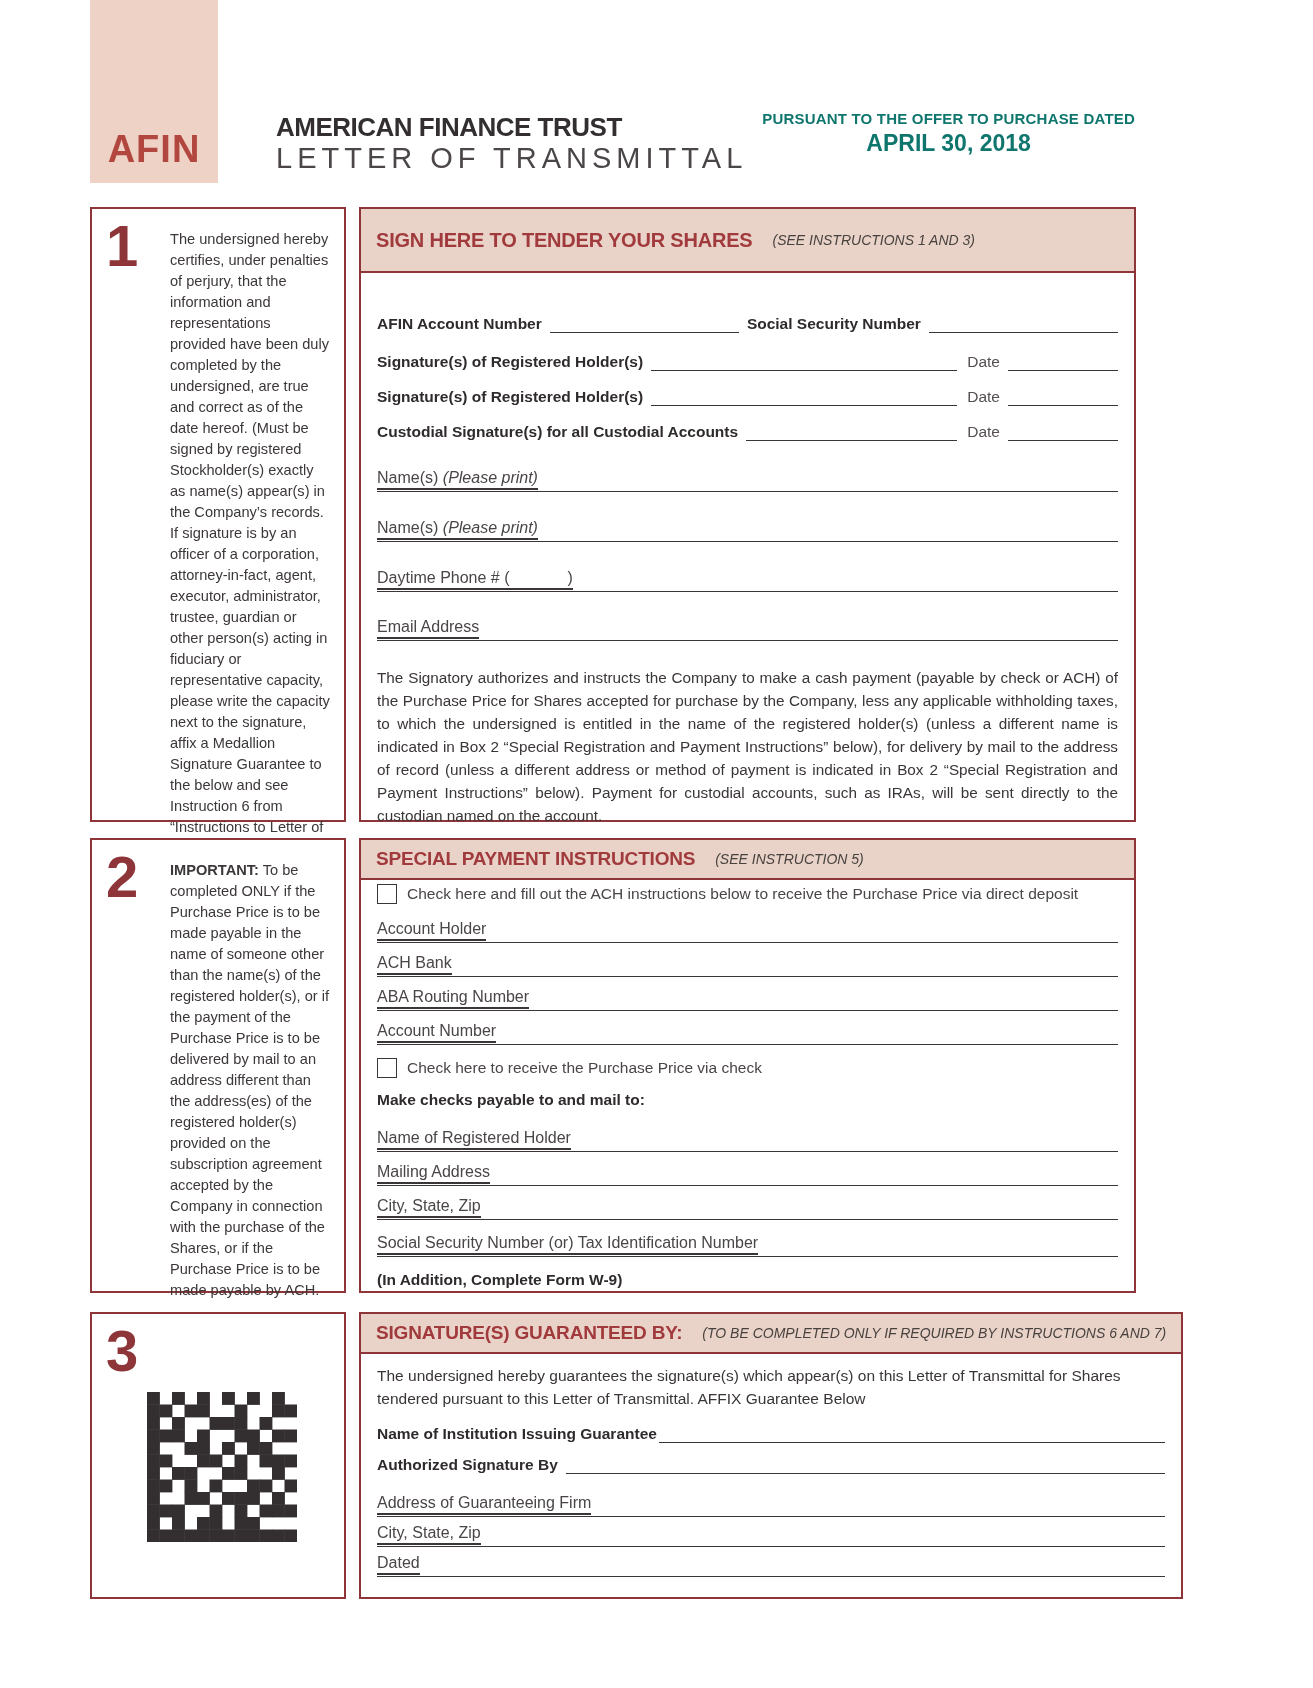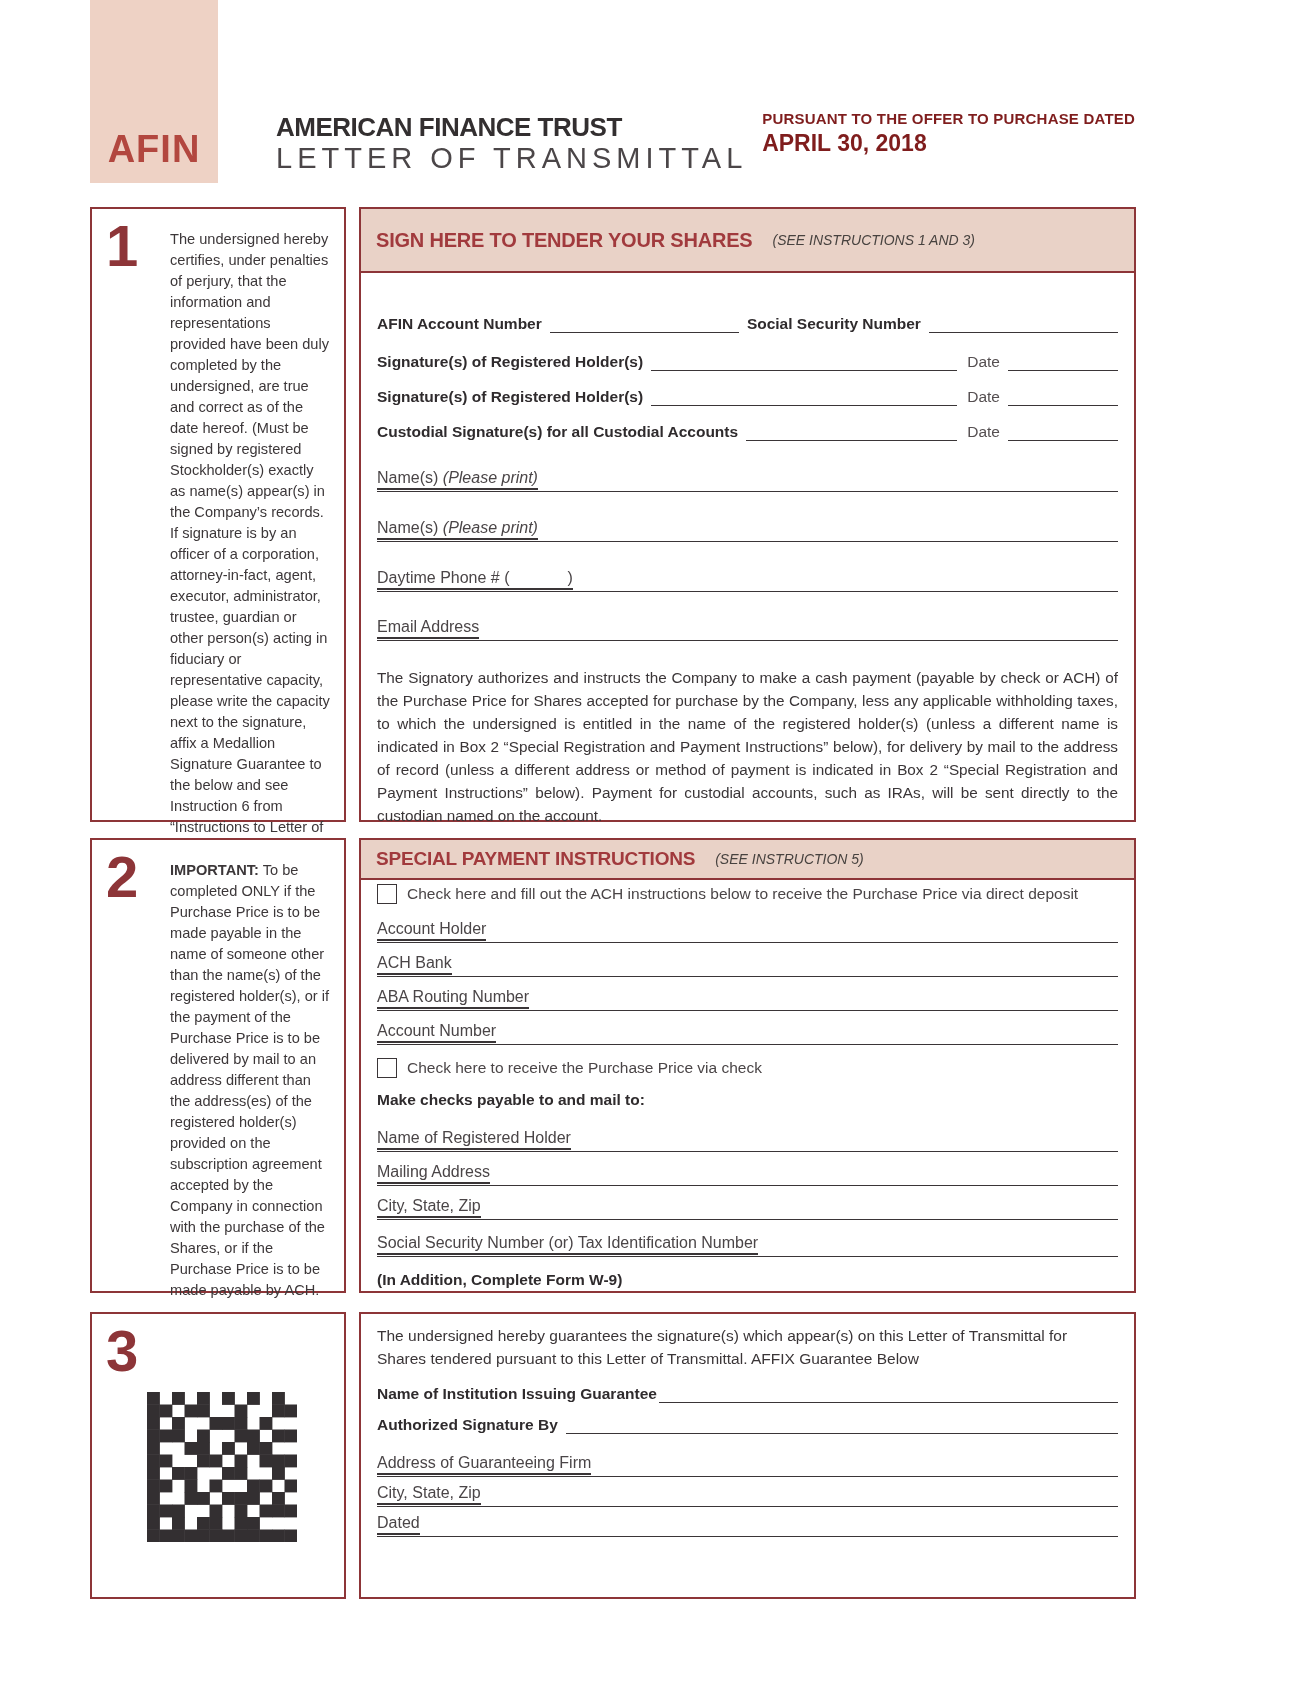--- a/index.html
+++ b/index.html
@@ -6,21 +6,21 @@
   .page{position:relative;width:1313px;height:1688px;background:#ffffff;
         font-family:"Liberation Sans",sans-serif;color:#363134;overflow:hidden;}
 
   
   .logo-box{position:absolute;left:90px;top:0;width:128px;height:183px;background:#eed2c5;}
   .logo-text{position:absolute;left:0;right:0;bottom:12px;text-align:center;
              font-size:38px;font-weight:700;color:#b2473f;letter-spacing:1px;}
   .company-block{position:absolute;left:252px;top:113px;margin-left:24px;}
   .company-name{font-size:26px;font-weight:700;color:#332f30;letter-spacing:-0.5px;line-height:1.1;}
   .doc-title{font-size:29px;font-weight:400;color:#4b4648;letter-spacing:5px;line-height:1.15;}
-  .offer-block{position:absolute;right:178px;top:110px;text-align:left;color:#7f1d1d;}
+  .offer-block{position:absolute;right:178px;top:110px;text-align:center;color:#0f766e;}
   .offer-line1{font-size:15px;font-weight:700;letter-spacing:0.2px;}
   .offer-date{font-size:23px;font-weight:700;margin-top:3px;}
 
   
   .section{position:absolute;left:90px;width:1046px;display:flex;gap:13px;align-items:stretch;}
   .sidebox{position:relative;width:252px;flex:0 0 252px;border:2px solid #8d3538;background:#fff;}
   .side-num{position:absolute;left:14px;top:8px;font-size:58px;line-height:1;font-weight:700;color:#8d3538;}
   .side-text{margin:20px 12px 12px 78px;width:160px;font-size:14.6px;line-height:1.44;color:#3c3739;}
   .mainbox{position:relative;flex:1;border:2px solid #8d3538;background:#fff;}
   .bar{display:flex;align-items:center;gap:20px;padding:0 15px;background:#e9d2c7;
@@ -280,20 +280,24 @@
             <rect x="75.00" y="137.50" width="12.90" height="12.90" fill="#332f31"></rect>
             <rect x="87.50" y="137.50" width="12.90" height="12.90" fill="#332f31"></rect>
             <rect x="100.00" y="137.50" width="12.90" height="12.90" fill="#332f31"></rect>
             <rect x="112.50" y="137.50" width="12.90" height="12.90" fill="#332f31"></rect>
             <rect x="125.00" y="137.50" width="12.90" height="12.90" fill="#332f31"></rect>
             <rect x="137.50" y="137.50" width="12.90" height="12.90" fill="#332f31"></rect>
           </svg>
       </div>
     </div>
     <div class="mainbox">
+      <div class="bar bar-short">
+        <span class="bar-title">SIGNATURE(S) GUARANTEED BY:</span>
+        <span class="bar-note">(TO BE COMPLETED ONLY IF REQUIRED BY INSTRUCTIONS 6 AND 7)</span>
+      </div>
       <div class="boxbody">
 
         <div class="para" style="margin-top:10px;text-align:left;font-size:15.5px;">The undersigned hereby guarantees the signature(s) which appear(s) on this Letter of Transmittal for Shares tendered pursuant to this Letter of Transmittal. AFFIX Guarantee Below</div>
 
         <div class="frow" style="margin-top:10px;">
           <span class="lbl-b">Name of Institution Issuing Guarantee</span>
           <span class="rule tight"></span>
         </div>
 
         <div class="frow" style="margin-top:9px;">

